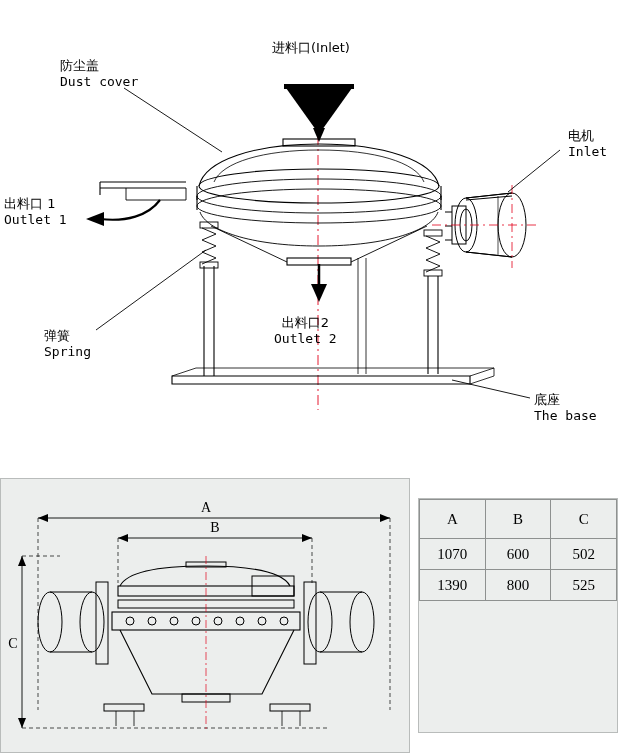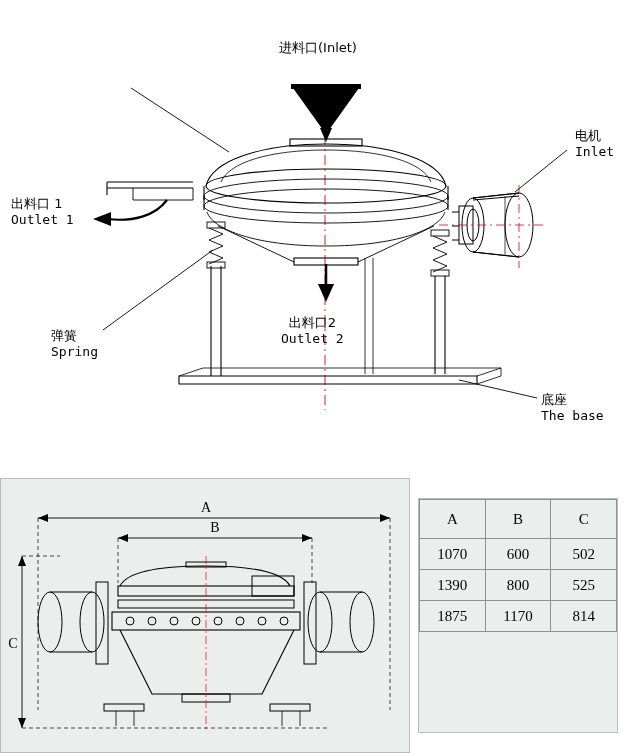--- a/index.html
+++ b/index.html
@@ -18,21 +18,20 @@
     position: relative;
     width: 627px;
     height: 753px;
   }
   .top-diagram {
     position: absolute;
     left: 0;
     top: 0;
     width: 559px;
     height: 470px;
-    margin-left: 7px;
   }
   .bottom-panel {
     position: absolute;
     left: 0;
     top: 478px;
     width: 627px;
     height: 275px;
   }
   .lbl {
     position: absolute;
@@ -196,20 +195,24 @@
         <line x1="560" y1="150" x2="508" y2="192" stroke-width="0.9"></line>
         <line x1="96" y1="330" x2="206" y2="250" stroke-width="0.9"></line>
         <line x1="530" y1="398" x2="452" y2="380" stroke-width="0.9"></line>
       </g>
     </svg>
 
     <div class="lbl" id="lbl-inlet">
       <span class="cn">进料口(Inlet)</span>
     </div>
 
+    <div class="lbl" id="lbl-dust">
+      <span class="cn">防尘盖</span>
+      <span class="en">Dust cover</span>
+    </div>
 
     <div class="lbl" id="lbl-motor">
       <span class="cn">电机</span>
       <span class="en">Inlet</span>
     </div>
 
     <div class="lbl" id="lbl-out1">
       <span class="cn">出料口 1</span>
       <span class="en">Outlet 1</span>
     </div>
@@ -318,23 +321,18 @@
           <tr>
             <td>1070</td>
             <td>600</td>
             <td>502</td>
           </tr>
           <tr>
             <td>1390</td>
             <td>800</td>
             <td>525</td>
           </tr>
-          <tr>
-            <td>1875</td>
-            <td>1170</td>
-            <td>814</td>
-          </tr>
         </tbody>
       </table>
     </div>
   </div>
 
 </div>
 
 </body></html>

